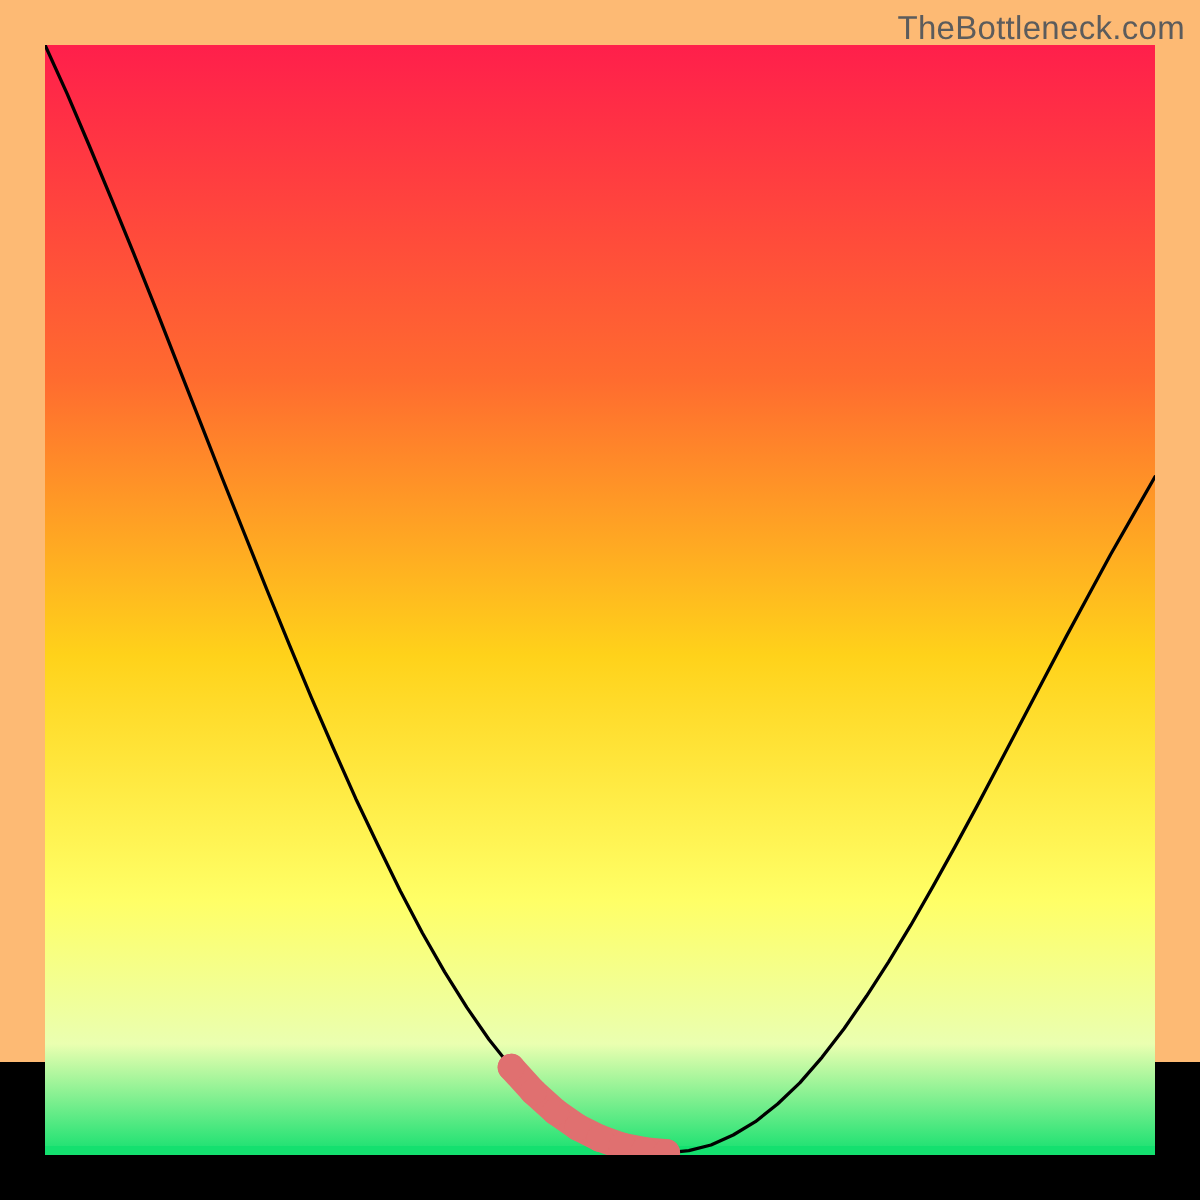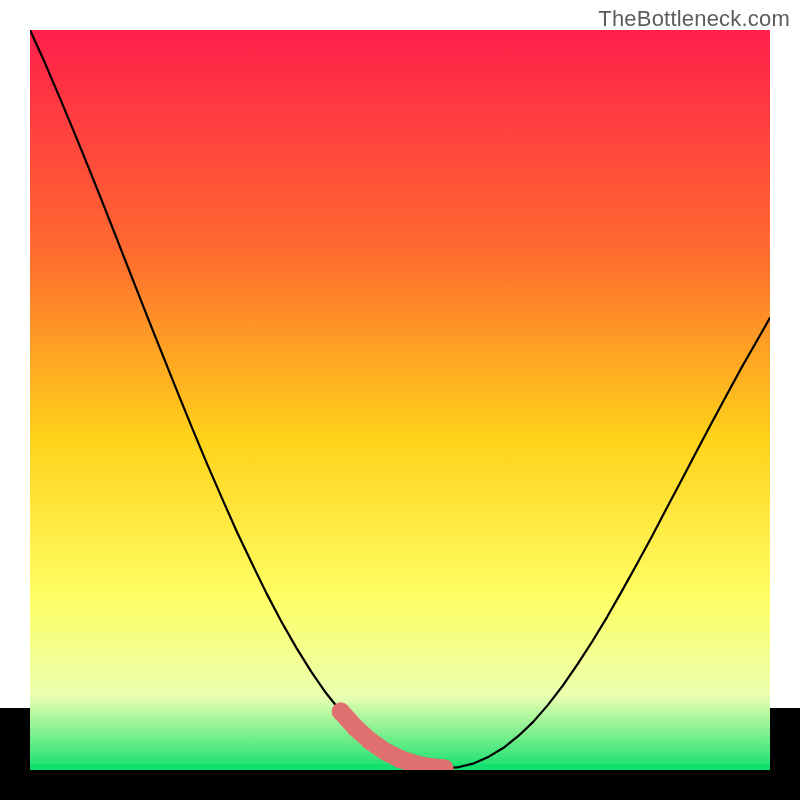--- a/index.html
+++ b/index.html
@@ -8,21 +8,21 @@
     width: 800px;
     height: 800px;
     background: #000;
     overflow: hidden;
     font-family: Arial, Helvetica, sans-serif;
   }
   .stage {
     position: relative;
     width: 800px;
     height: 708px;
-    background: #ffffff;
+    background: #fdba74;
   }
   .plot {
     position: absolute;
     left: 30px;
     top: 30px;
     width: 740px;
     height: 740px;
     overflow: hidden;
   }
   .watermark {

